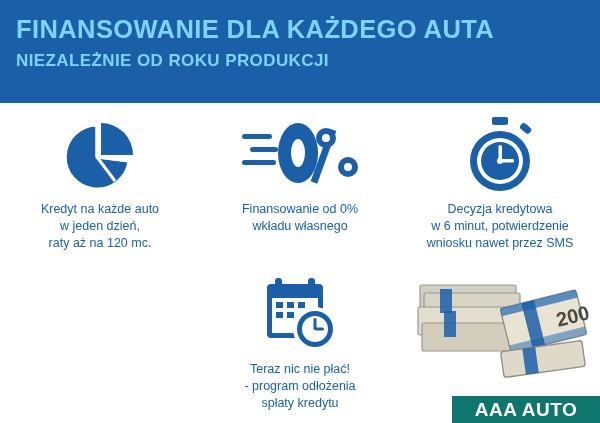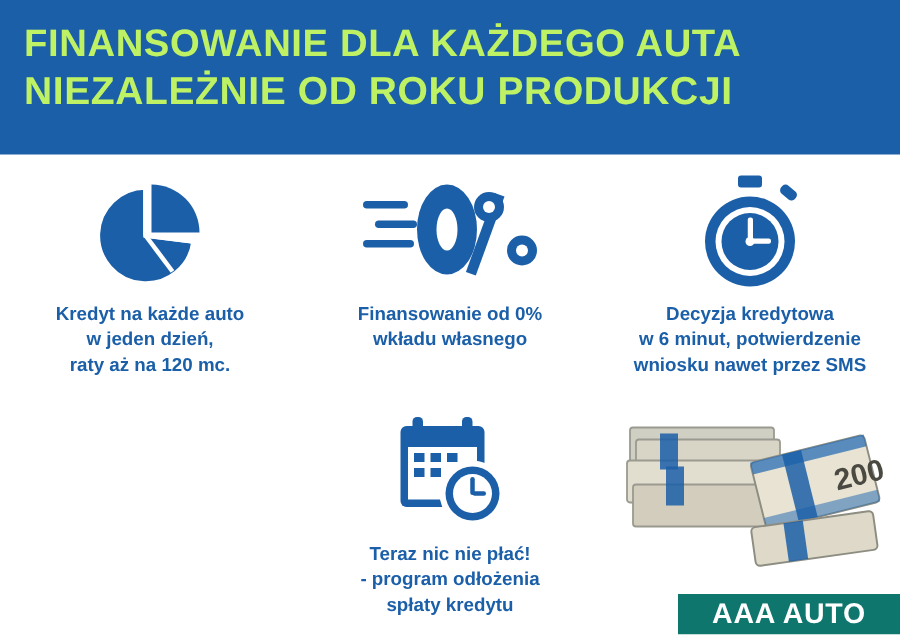--- a/index.html
+++ b/index.html
@@ -19,29 +19,29 @@
     background: #ffffff;
   }
   
   .header {
     width: 600px;
     height: 103px;
     background: #1b5fa8;
     padding: 14px 16px 0 16px;
   }
   .header-line {
-    color: #bef264;
+    color: #7dd3fc;
     font-weight: bold;
     font-size: 25.5px;
     letter-spacing: 0.4px;
     line-height: 31px;
     white-space: nowrap;
   }
   .header-line.l1 { font-size: 25.5px; }
-  .header-line.l2 { font-size: 26px; }
+  .header-line.l2 { font-size: 17px; }
 
   
   .grid {
     position: absolute;
     top: 103px;
     left: 0;
     width: 600px;
     height: 320px;
   }
   .cell {
@@ -51,21 +51,21 @@
     color: #1b5fa8;
   }
   .cell .icon-wrap {
     height: 92px;
     display: flex;
     align-items: center;
     justify-content: center;
   }
   .cell .caption {
     font-size: 12.5px;
-    font-weight: bold;
+    font-weight: normal;
     line-height: 17px;
     color: #1b5fa8;
     padding: 0 6px;
     white-space: pre-line;
   }
   
   .r1 { top: 6px; }
   .r2 { top: 166px; }
   .c1 { left: 0px; }
   .c2 { left: 200px; }

